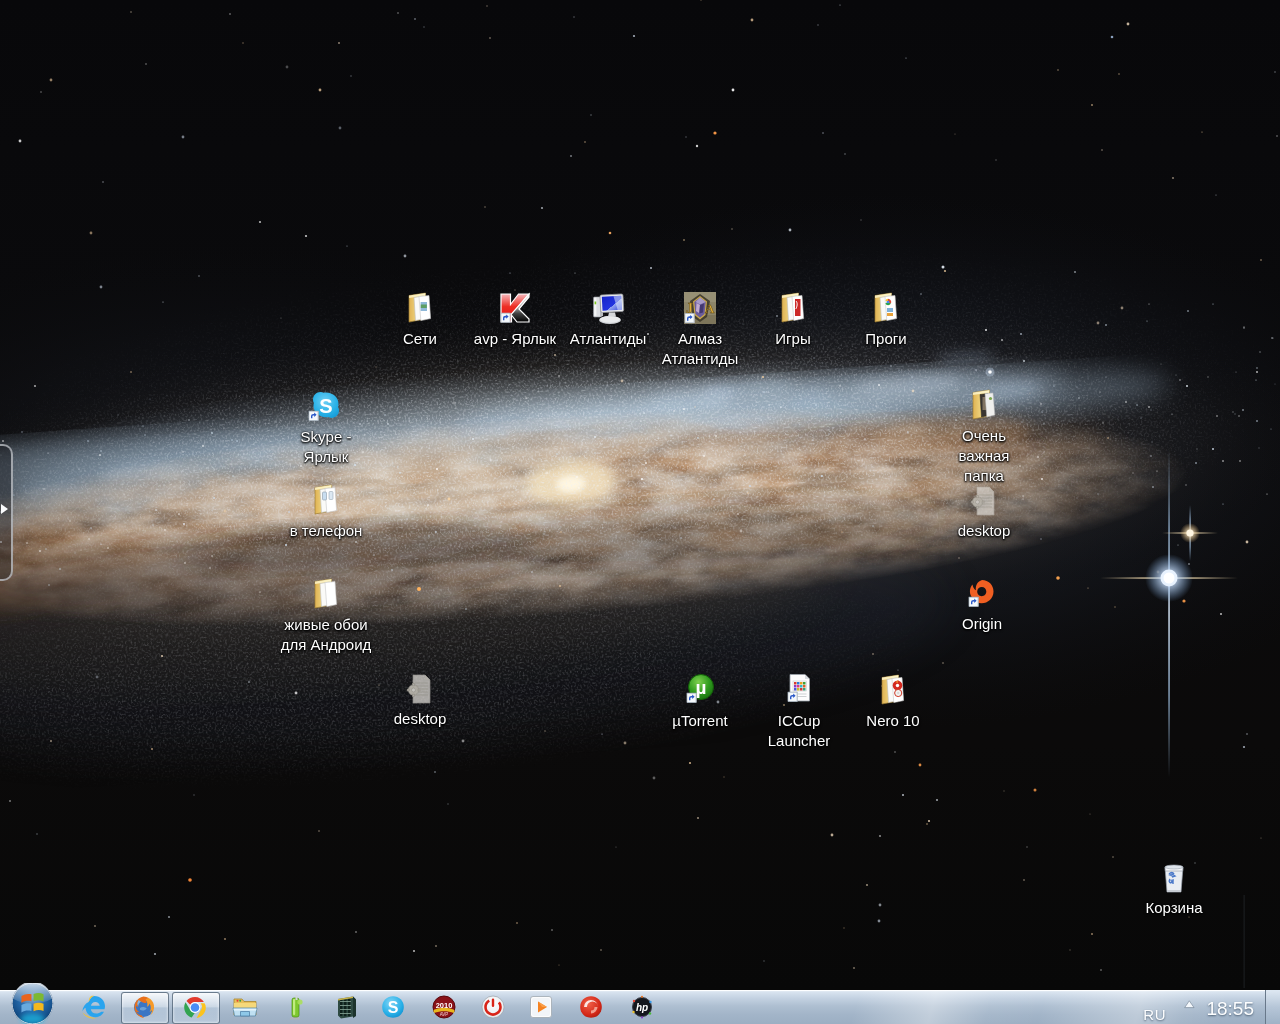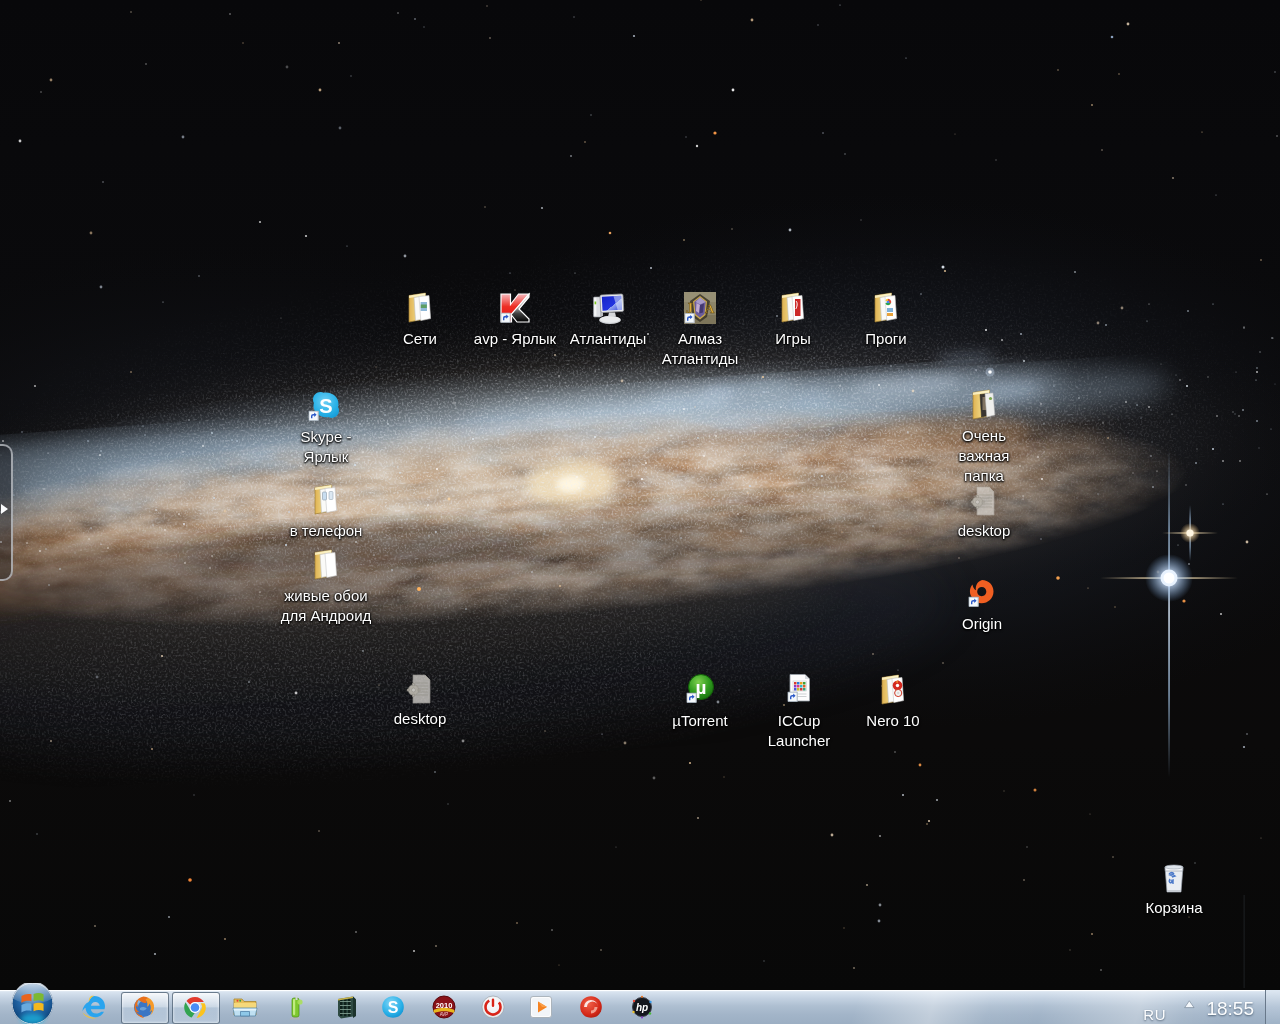--- a/index.html
+++ b/index.html
@@ -996,21 +996,21 @@
 <circle cx="8.5" cy="17" r="5.2"></circle>
           <circle cx="8.5" cy="17" r="2" fill="#e3e0da"></circle>
 <rect x="7.6" y="10.6" width="1.8" height="2.2"></rect>
           <rect x="7.6" y="21.2" width="1.8" height="2.2"></rect>
           <rect x="2.2" y="16.1" width="2.2" height="1.8"></rect>
           <rect x="13" y="16.1" width="2.2" height="1.8"></rect>
 </g>
 </svg>
       <div class="lbl">desktop</div>
     </div>
-<div class="ico" style="left:271px;top:548px">
+<div class="ico" style="left:271px;top:577px">
       <svg width="26" height="34" viewBox="0 0 26 34">
         <use href="#folb"></use>
         <use href="#folsheets"></use>
       </svg>
       <div class="lbl">живые обои<br>для Андроид</div>
     </div>
 <div class="ico" style="left:927px;top:578px">
       <svg width="34" height="32" viewBox="0 0 34 32">
 <path d="M17,2 C23.6,2 28.5,7 28.5,13.4 C28.5,20.2 23,25.2 16.6,25.2 C14.8,25.2 13,24.8 11.5,24 C9.3,25.6 7.2,26.3 4.8,26.2 C6.8,25 8.1,23.5 8.9,21.6 C6.3,19.5 4.9,16.6 4.9,13.3 C4.9,10.7 5.8,8.3 7.5,6.4 C7.8,8.9 8.9,10.8 10.9,12.2 C10.3,7.3 12.6,3.5 17,2 Z M16.8,8.9 C14.2,8.9 12.2,10.9 12.2,13.5 C12.2,16.1 14.2,18.2 16.7,18.2 C19.3,18.2 21.3,16.1 21.3,13.5 C21.3,10.9 19.3,8.9 16.8,8.9 Z" fill="#f05f22"></path>
 <rect x="4" y="19" width="9.5" height="9.5" fill="#fff" stroke="#98a5b2" stroke-width=".5"></rect>

